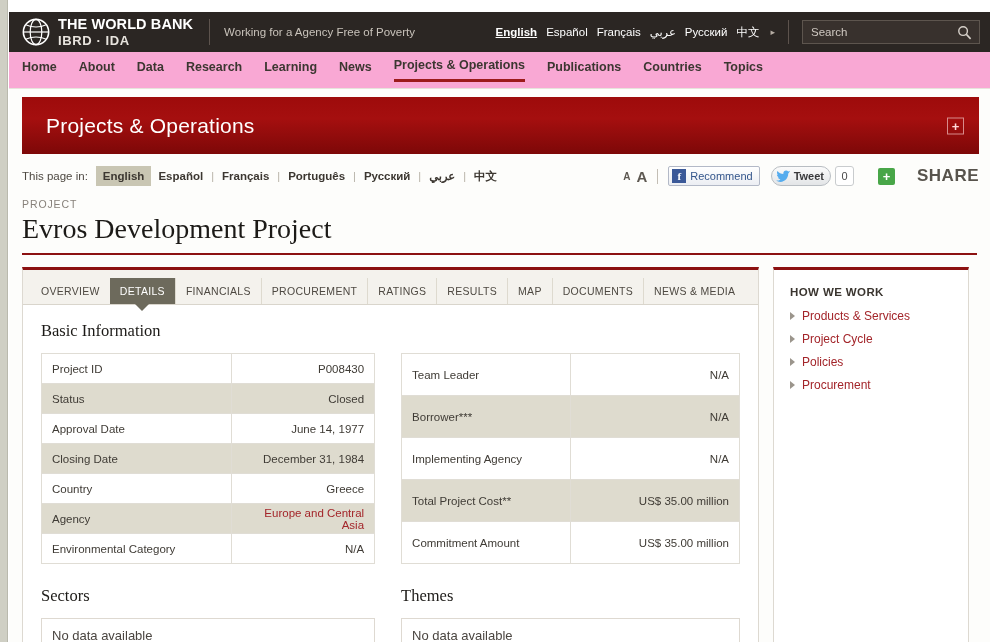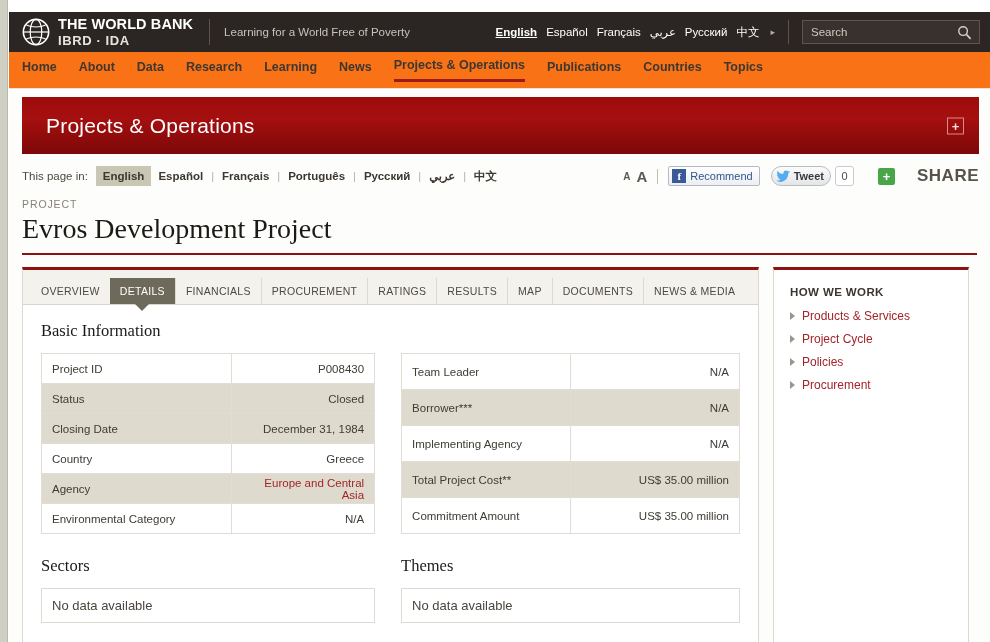--- a/index.html
+++ b/index.html
@@ -129,21 +129,21 @@
   .searchbox input::placeholder { color: #cfc8c1; opacity: 1; }
   .search-icon {
     position: absolute;
     right: 7px; top: 4px;
     width: 15px; height: 15px;
   }
 
   
   .mainnav {
     height: 37px;
-    background: #f97316;
+    background: #f9a8d4;
     display: flex;
     align-items: center;
     padding-left: 13px;
     border-bottom: 1px solid #e7e3dc;
   }
   .mainnav a {
     color: #3c3731;
     font-size: 12.5px;
     font-weight: bold;
     text-decoration: none;
@@ -441,21 +441,21 @@
           <path d="M5 8.2 Q16 13 27 8.2" fill="none" stroke="#ffffff" stroke-width="1.1"></path>
           <path d="M5 23.8 Q16 19 27 23.8" fill="none" stroke="#ffffff" stroke-width="1.1"></path>
         </svg>
         <div class="wb-wordmark">
           <div class="wb-name">THE WORLD BANK</div>
           <div class="wb-sub">IBRD · IDA</div>
         </div>
       </div>
 
       <div class="tag-divider"></div>
-      <div class="tagline">Learning for a World Free of Poverty</div>
+      <div class="tagline">Working for a Agency Free of Poverty</div>
 
       <div class="lang-strip">
         <a href="#" class="sel">English</a>
         <a href="#">Español</a>
         <a href="#">Français</a>
         <a href="#">عربي</a>
         <a href="#">Русский</a>
         <a href="#">中文</a>
         <span class="lang-more">▸</span>
         <div class="top-divider"></div>
@@ -562,20 +562,24 @@
             <table class="info-table left">
               <tbody>
                 <tr>
                   <td class="lbl">Project ID</td>
                   <td class="val">P008430</td>
                 </tr>
                 <tr class="alt">
                   <td class="lbl">Status</td>
                   <td class="val">Closed</td>
                 </tr>
+                <tr>
+                  <td class="lbl">Approval Date</td>
+                  <td class="val">June 14, 1977</td>
+                </tr>
                 <tr class="alt">
                   <td class="lbl">Closing Date</td>
                   <td class="val">December 31, 1984</td>
                 </tr>
                 <tr>
                   <td class="lbl">Country</td>
                   <td class="val">Greece</td>
                 </tr>
                 <tr class="alt">
                   <td class="lbl">Agency</td>

